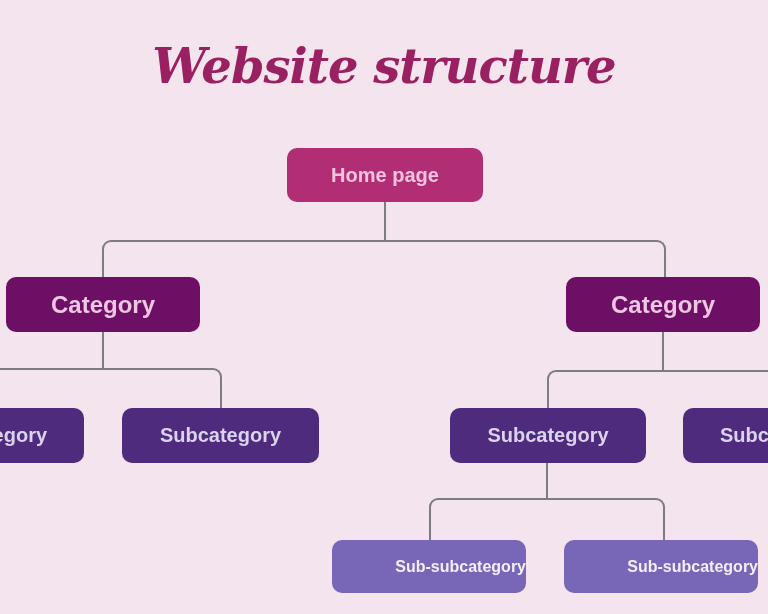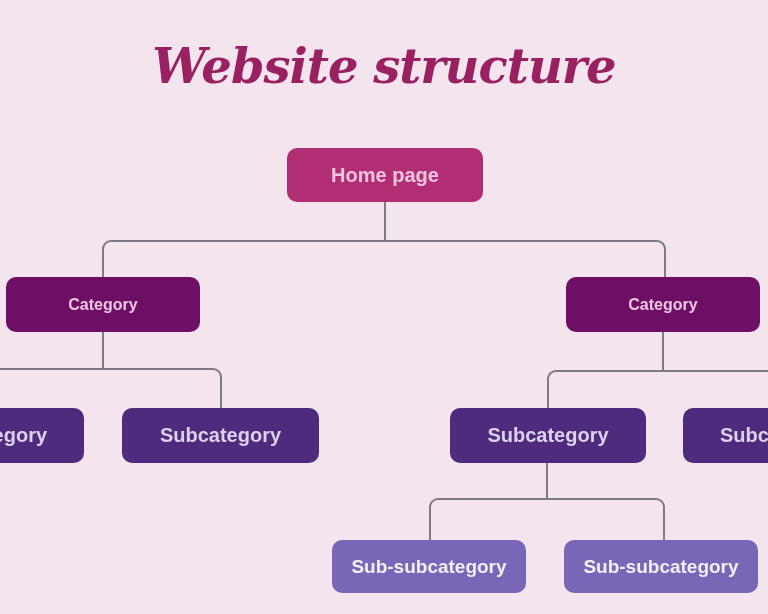--- a/index.html
+++ b/index.html
@@ -40,23 +40,23 @@
     position:absolute;
     display:flex;
     align-items:center;
     justify-content:center;
     border-radius:10px;
     font-weight:bold;
     z-index:2;
     white-space:nowrap;
   }
   .node.home{background:var(--home-fill);color:var(--home-text);font-size:20px;text-align:right;}
-  .node.cat{background:var(--cat-fill);color:var(--cat-text);font-size:16px;}
+  .node.cat{background:var(--cat-fill);color:var(--cat-text);font-size:24px;}
   .node.sub{background:var(--sub-fill);color:var(--sub-text);font-size:20px;}
-  .node.subsub{background:var(--subsub-fill);color:var(--subsub-text);font-size:19px;}
+  .node.subsub{background:var(--subsub-fill);color:var(--subsub-text);font-size:16px;justify-content:flex-end;}
   .conn{position:absolute;z-index:1;}
   .vstub{width:0;border-left:2px solid var(--line);}
   .branch-n{
     border-top:2px solid var(--line);
     border-left:2px solid var(--line);
     border-right:2px solid var(--line);
     border-radius:9px 9px 0 0;
   }
   .branch-r{
     border-top:2px solid var(--line);

